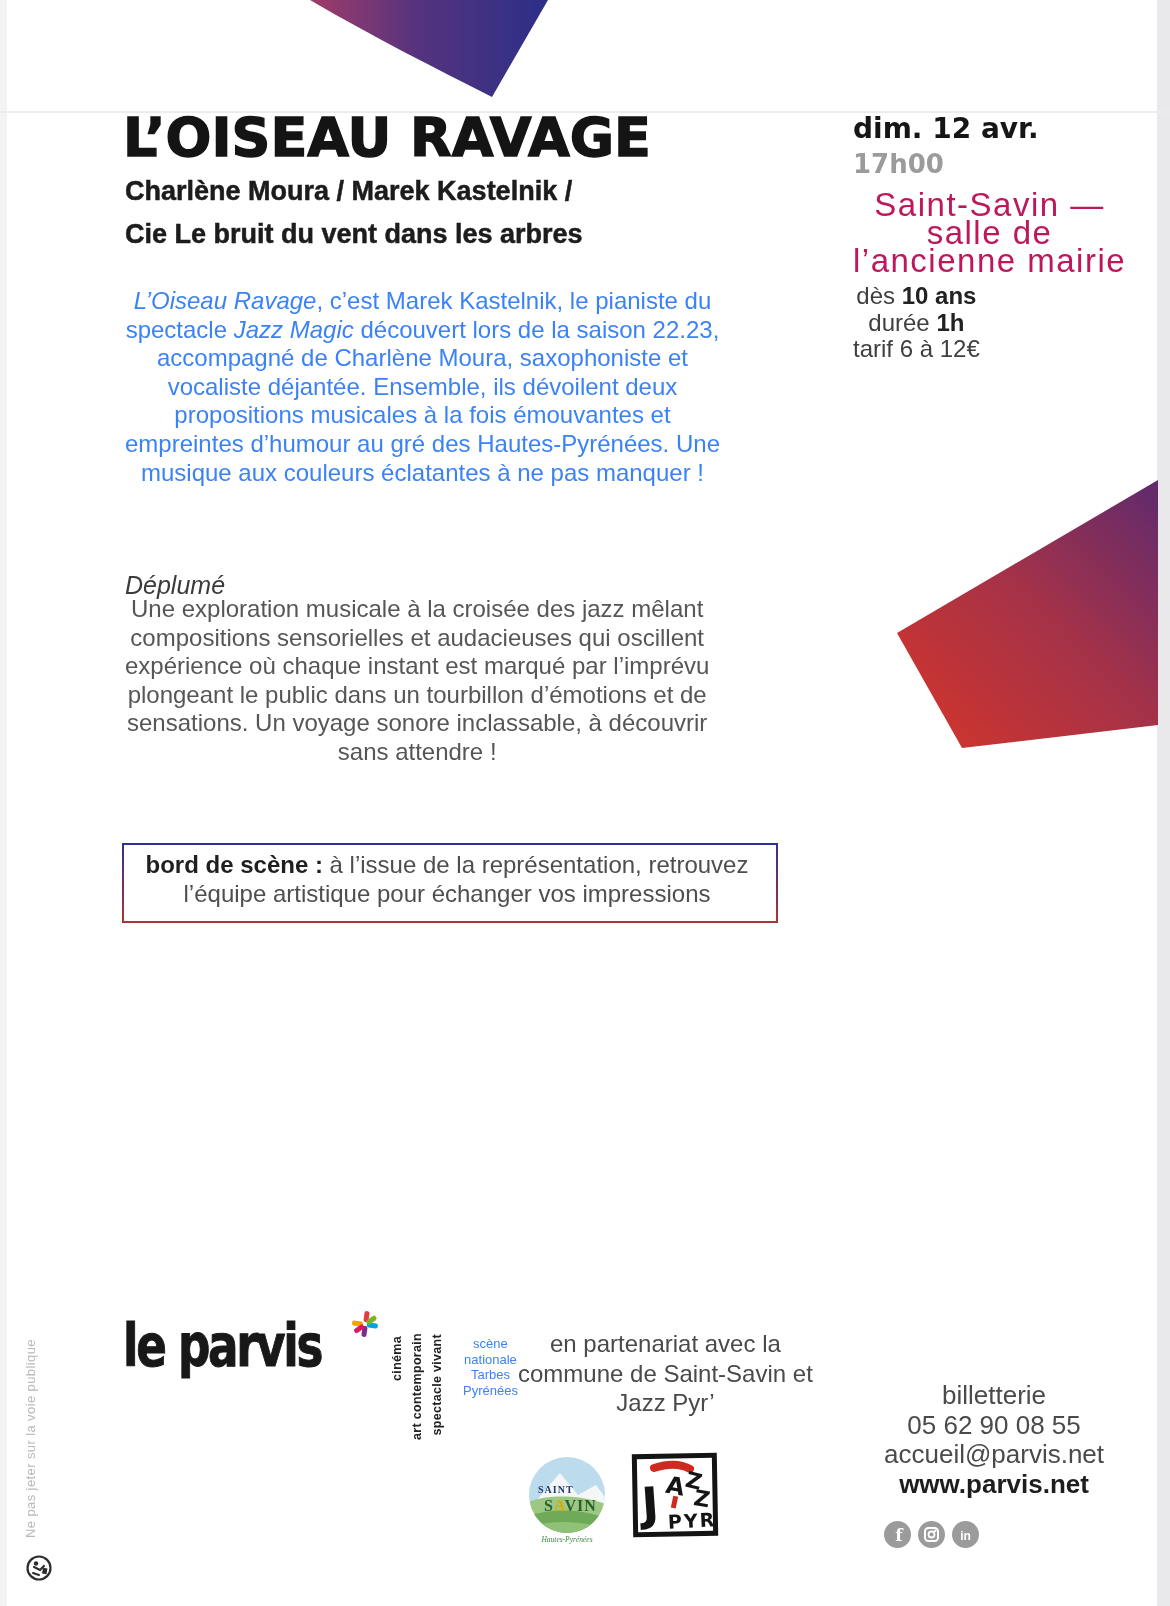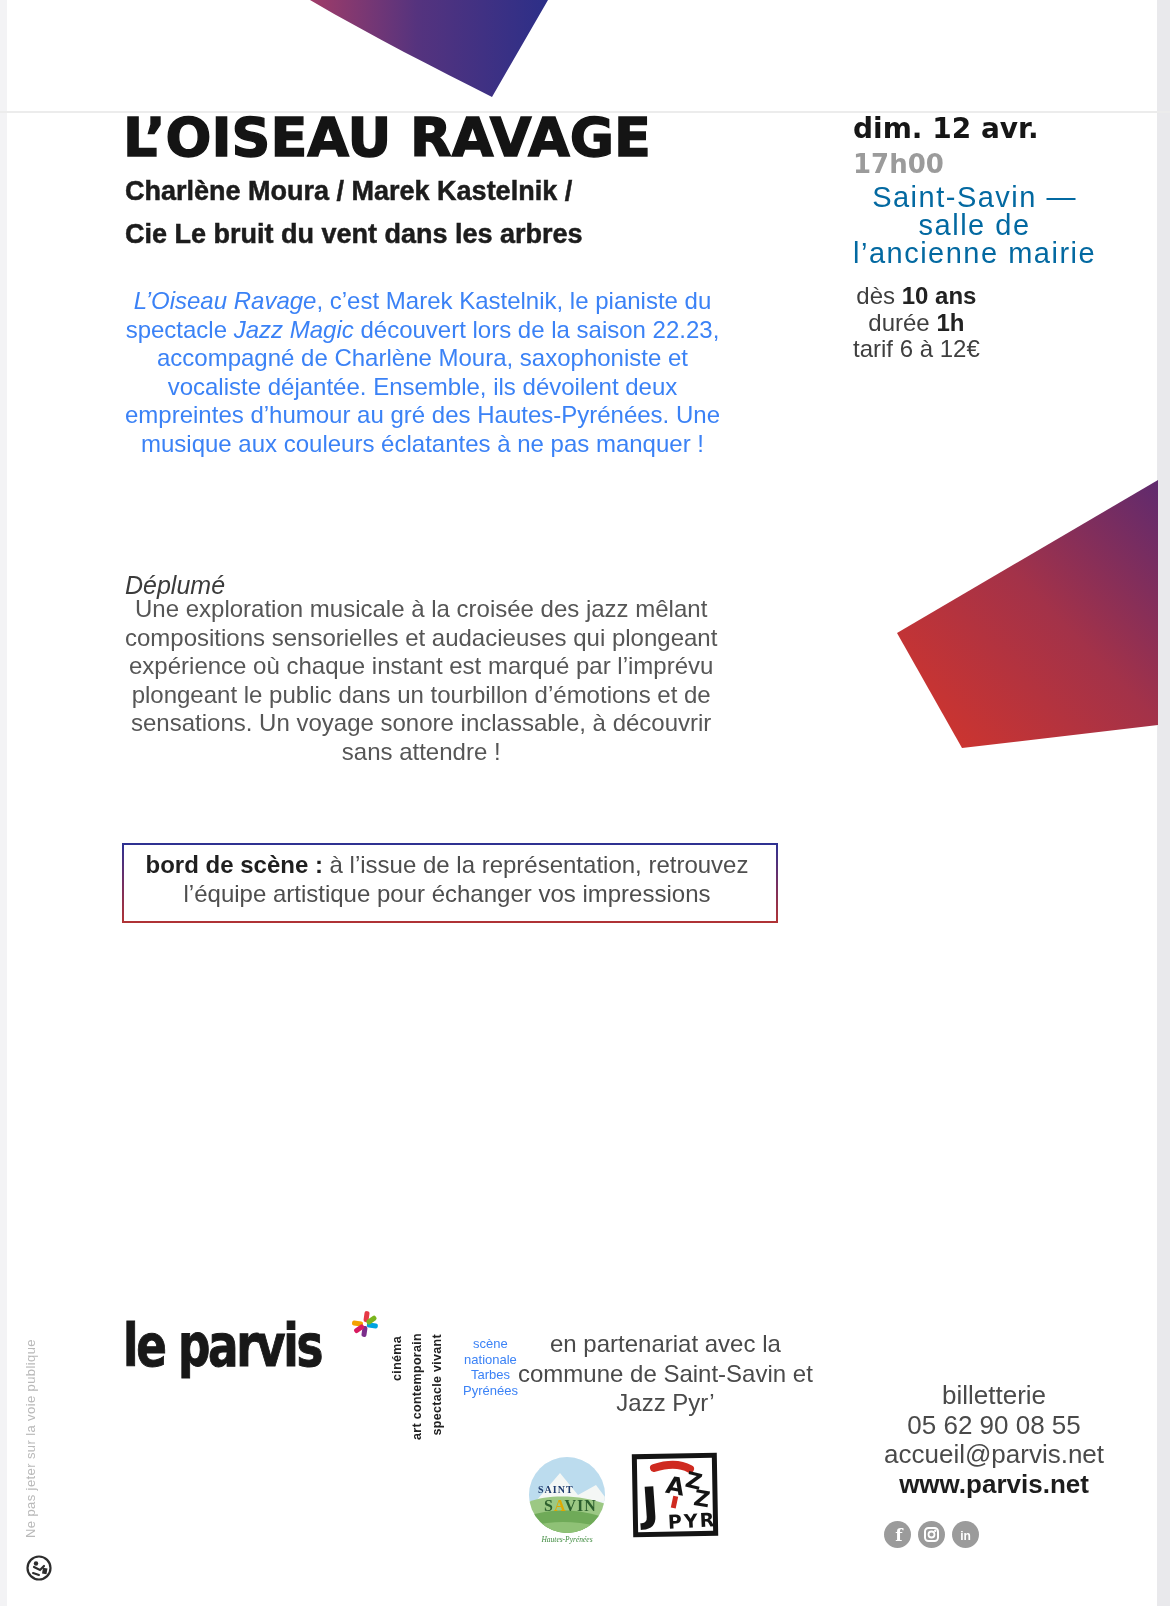--- a/index.html
+++ b/index.html
@@ -21,21 +21,21 @@
   }
   .subtitle { left:125px; font-weight:bold; font-size:27px; color:#1c1c1c;
     font-family:"Liberation Sans", sans-serif; -webkit-text-stroke:0.5px #1c1c1c; }
   .subtitle.l1 { top:176px; }
   .subtitle.l2 { top:219px; }
 
   .event-date { left:853px; top:112px; font-family:"DejaVu Sans",sans-serif; font-weight:bold;
     font-size:28px; color:#161616; }
   .event-time { left:853px; top:149px; font-family:"DejaVu Sans",sans-serif; font-weight:bold;
     font-size:26px; color:#9b9b9b; }
-  .venue { left:853px; top:183px; font-size:29px; line-height:28px; letter-spacing:1.5px; color:#0369a1; }
+  .venue { left:853px; top:191px; font-size:33px; line-height:28px; letter-spacing:1.5px; color:#be185d; }
   .details { left:853px; top:283px; font-size:24px; line-height:26.5px; color:#3f3f3f; }
   .details b { color:#222; }
 
   .para { left:125px; font-size:24px; line-height:28.6px; }
   .p1 { top:287px; color:#3b82f6; }
   .p2 { top:595px; color:#565656; }
   .deplume { left:125px; top:530px; font-size:25px; font-style:italic; color:#3b3b3b;margin-top:41px; }
 
   .notice {
     left:122px; top:843px; width:642px;
@@ -123,29 +123,30 @@
     <div><span>dès </span><b>10 ans</b></div>
     <div><span>durée </span><b>1h</b></div>
     <div>tarif 6 à 12€</div>
   </div>
 
   <div class="abs para p1">
     <div><i>L’Oiseau Ravage</i><span>, c’est Marek Kastelnik, le pianiste du</span></div>
     <div><span>spectacle </span><i>Jazz Magic</i><span> découvert lors de la saison 22.23,</span></div>
     <div>accompagné de Charlène Moura, saxophoniste et</div>
     <div>vocaliste déjantée. Ensemble, ils dévoilent deux</div>
+    <div>propositions musicales à la fois émouvantes et</div>
     <div>empreintes d’humour au gré des Hautes-Pyrénées. Une</div>
     <div>musique aux couleurs éclatantes à ne pas manquer !</div>
   </div>
 
   <div class="abs deplume">Déplumé</div>
 
   <div class="abs para p2">
     <div>Une exploration musicale à la croisée des jazz mêlant</div>
-    <div>compositions sensorielles et audacieuses qui plongeant</div>
+    <div>compositions sensorielles et audacieuses qui oscillent</div>
     <div>expérience où chaque instant est marqué par l’imprévu</div>
     <div>plongeant le public dans un tourbillon d’émotions et de</div>
     <div>sensations. Un voyage sonore inclassable, à découvrir</div>
     <div>sans attendre !</div>
   </div>
 
   <div class="abs notice">
     <b>bord de scène : </b><span>à l’issue de la représentation, retrouvez l’équipe artistique pour échanger vos impressions</span>
   </div>
 

